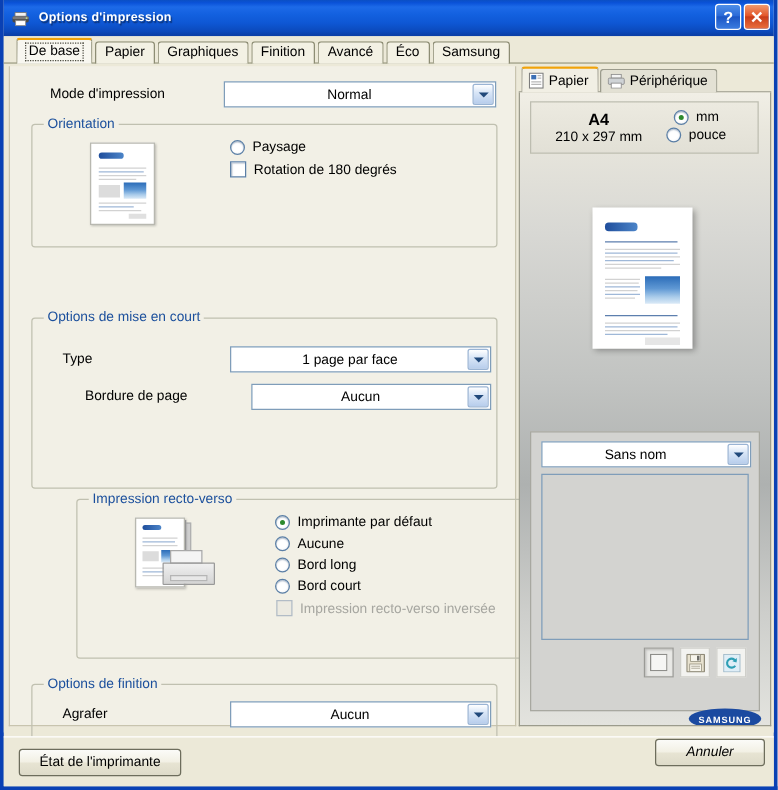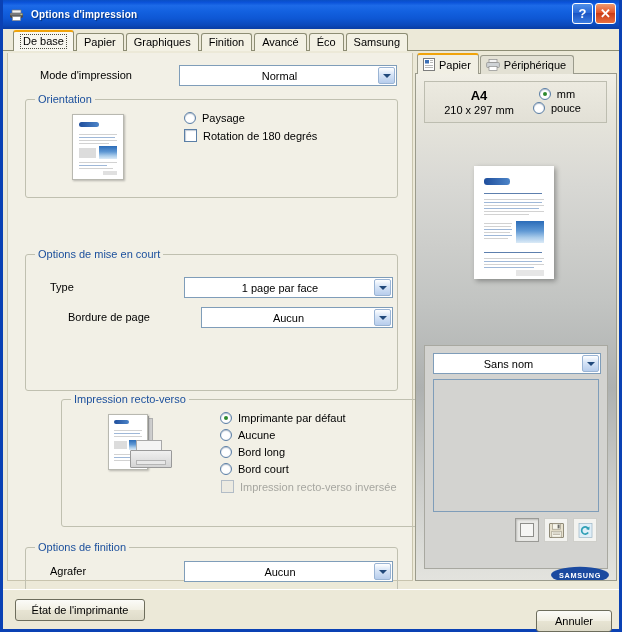--- a/index.html
+++ b/index.html
@@ -738,16 +738,16 @@
           </svg>
         </div>
 
       </div>
     </div>
 
   </div>
 
   <div id="footer">
     <div class="btn" style="left:12px; top:9px; width:130px;">État de l'imprimante</div>
-    <div class="btn" style="right:-7px; top:20px; width:76px; margin-right:14px;">Annuler</div>
+    <div class="btn" style="right:-7px; top:1px; width:88px; margin-right:14px;font-style:italic;">Annuler</div>
   </div>
 
 </div>
 
 </body></html>

